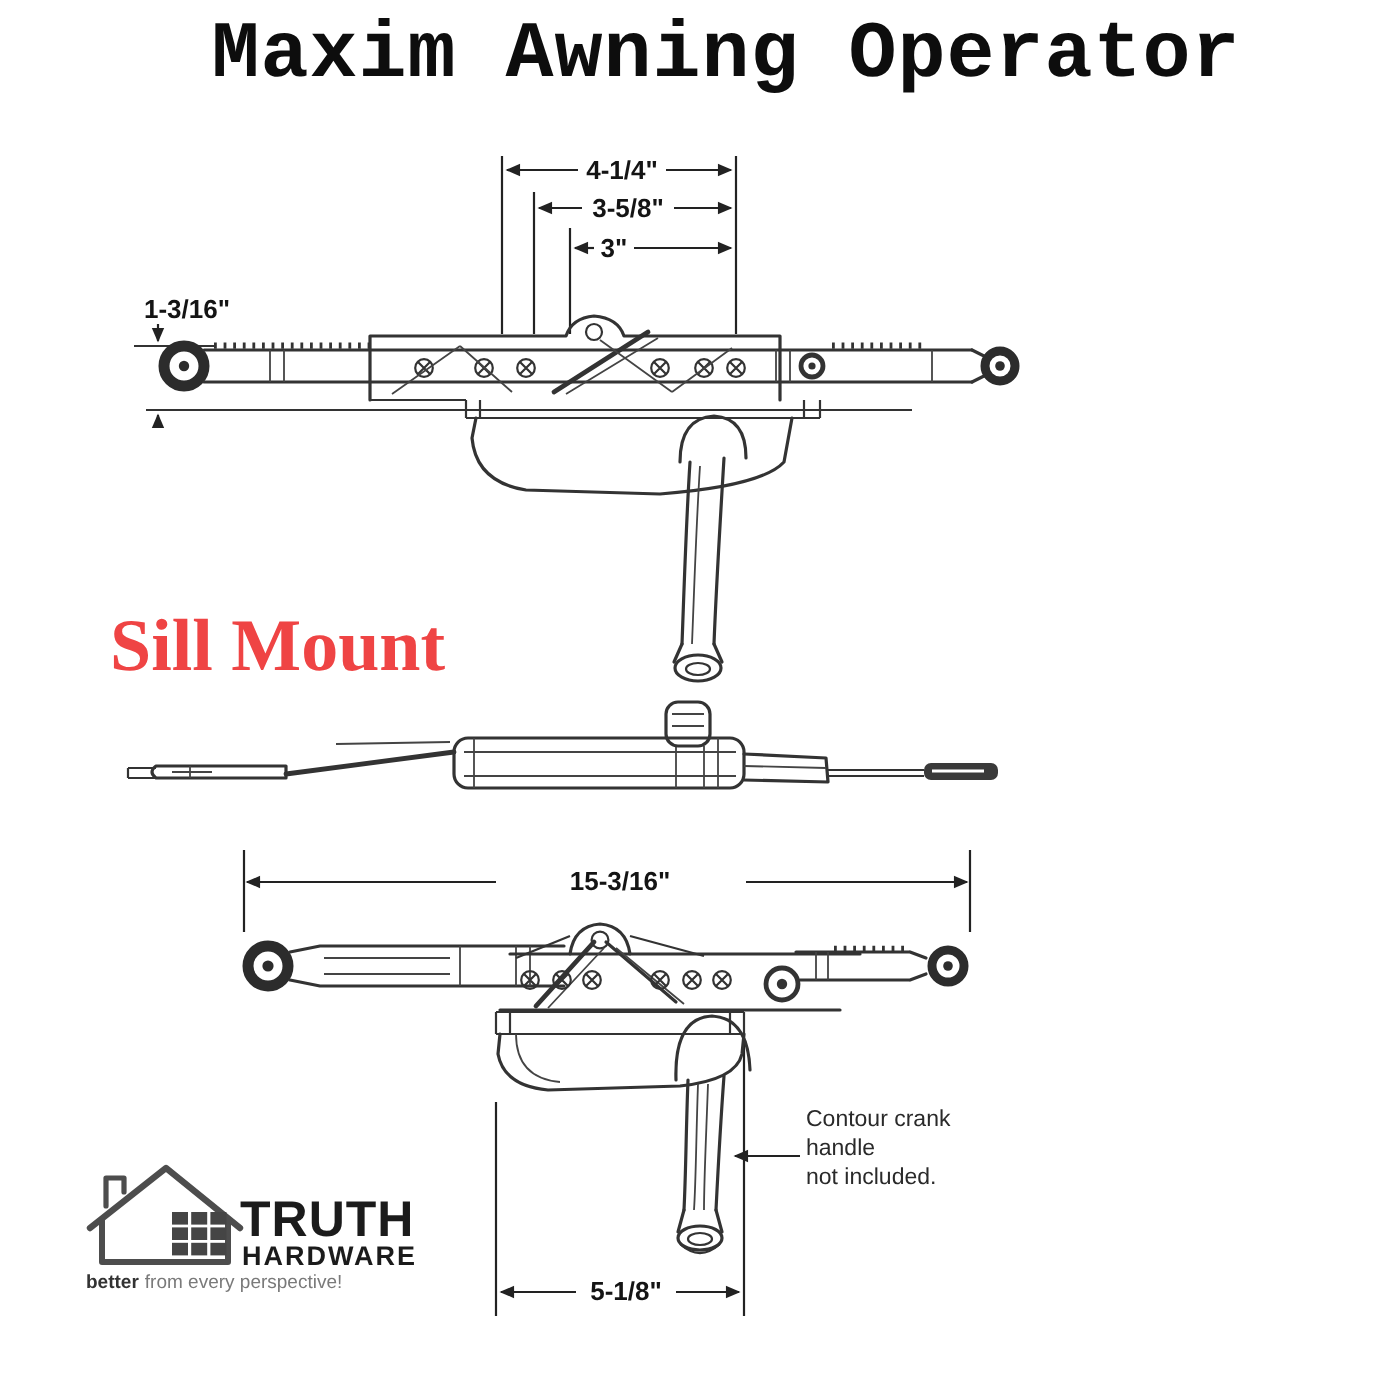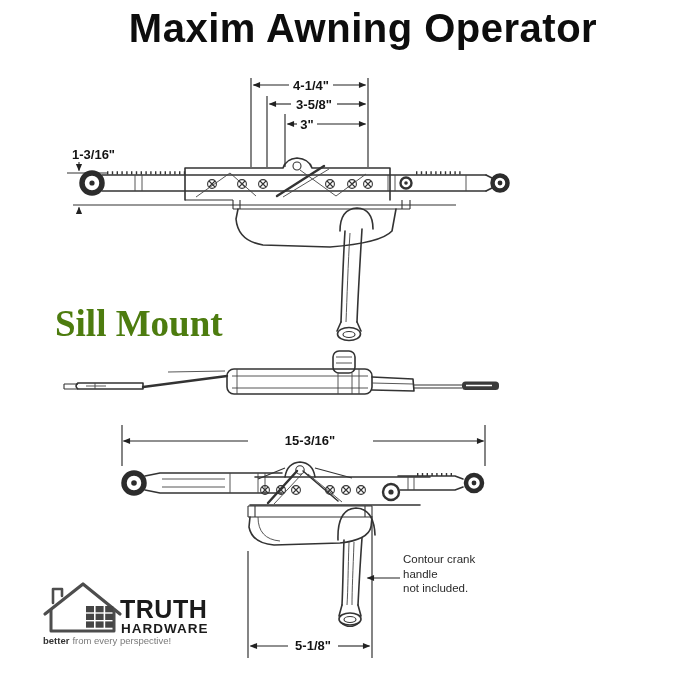--- a/index.html
+++ b/index.html
@@ -1,22 +1,22 @@
 <!DOCTYPE html>
 <html><head>
 <meta charset="utf-8">
 <style>
   html,body{margin:0;padding:0;background:#fff;}
   .canvas{position:relative;width:700px;height:700px;background:#ffffff;overflow:hidden;
           font-family:"Liberation Sans",sans-serif;}
   .title{position:absolute;top:6px;left:26px;width:674px;text-align:center;
-         font-family:Liberation Sans, sans-serif;font-weight:700;font-size:40px;
+         font-family:Liberation Mono, monospace;font-weight:700;font-size:40px;
          color:#0d0d0d;letter-spacing:.5px;}
   .section-label{position:absolute;top:302px;left:55px;
-         font-family:"Liberation Serif",serif;font-weight:700;font-size:37px;color:#4d7c0f;}
+         font-family:"Liberation Serif",serif;font-weight:700;font-size:37px;color:#ef4444;}
   svg{position:absolute;left:0;top:0;}
   .s16{stroke:#333;stroke-width:1.6;fill:none;stroke-linecap:round;stroke-linejoin:round;}
   .s22{stroke:#333;stroke-width:2.4;fill:none;stroke-linecap:round;}
   .s12{stroke:#333;stroke-width:1.1;fill:none;}
   .s09{stroke:#444;stroke-width:.9;fill:none;}
   .dim{stroke:#222;stroke-width:1.1;fill:none;}
   .ring{stroke:#2c2c2c;fill:#fff;}
   .tick{stroke:#333;stroke-width:3.2;stroke-dasharray:1.4 3.4;fill:none;}
   text.dimt{font-family:"Liberation Sans",sans-serif;font-weight:700;font-size:13px;fill:#141414;}
   text.notet{font-family:"Liberation Sans",sans-serif;font-size:11.5px;fill:#2a2a2a;}

